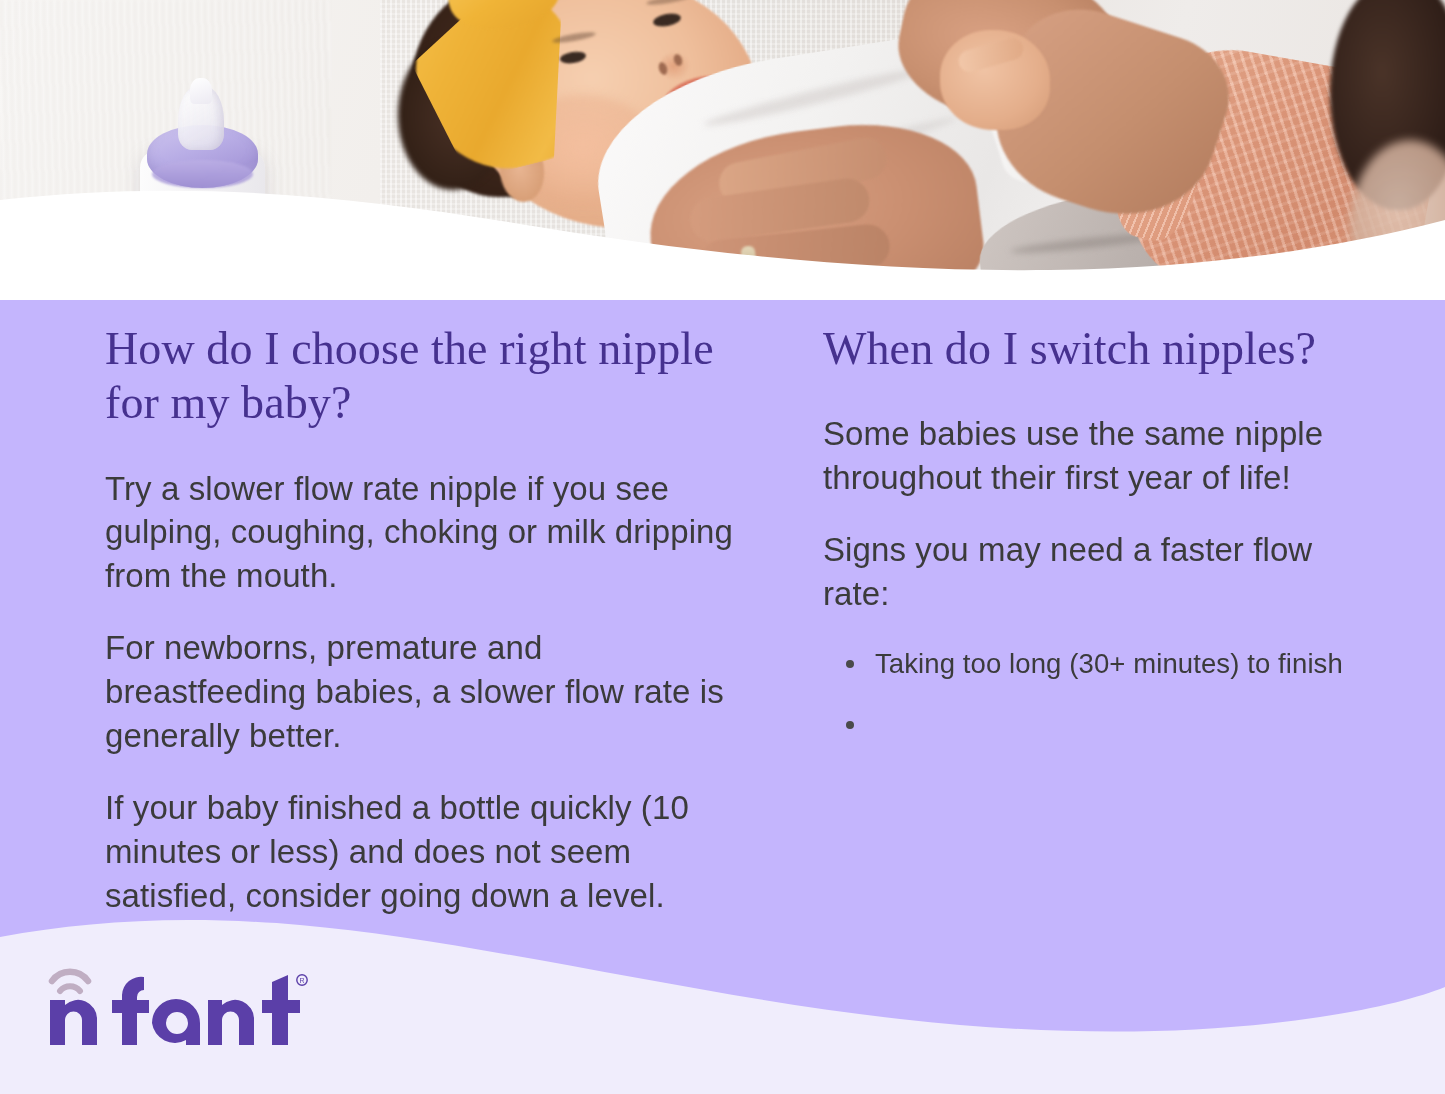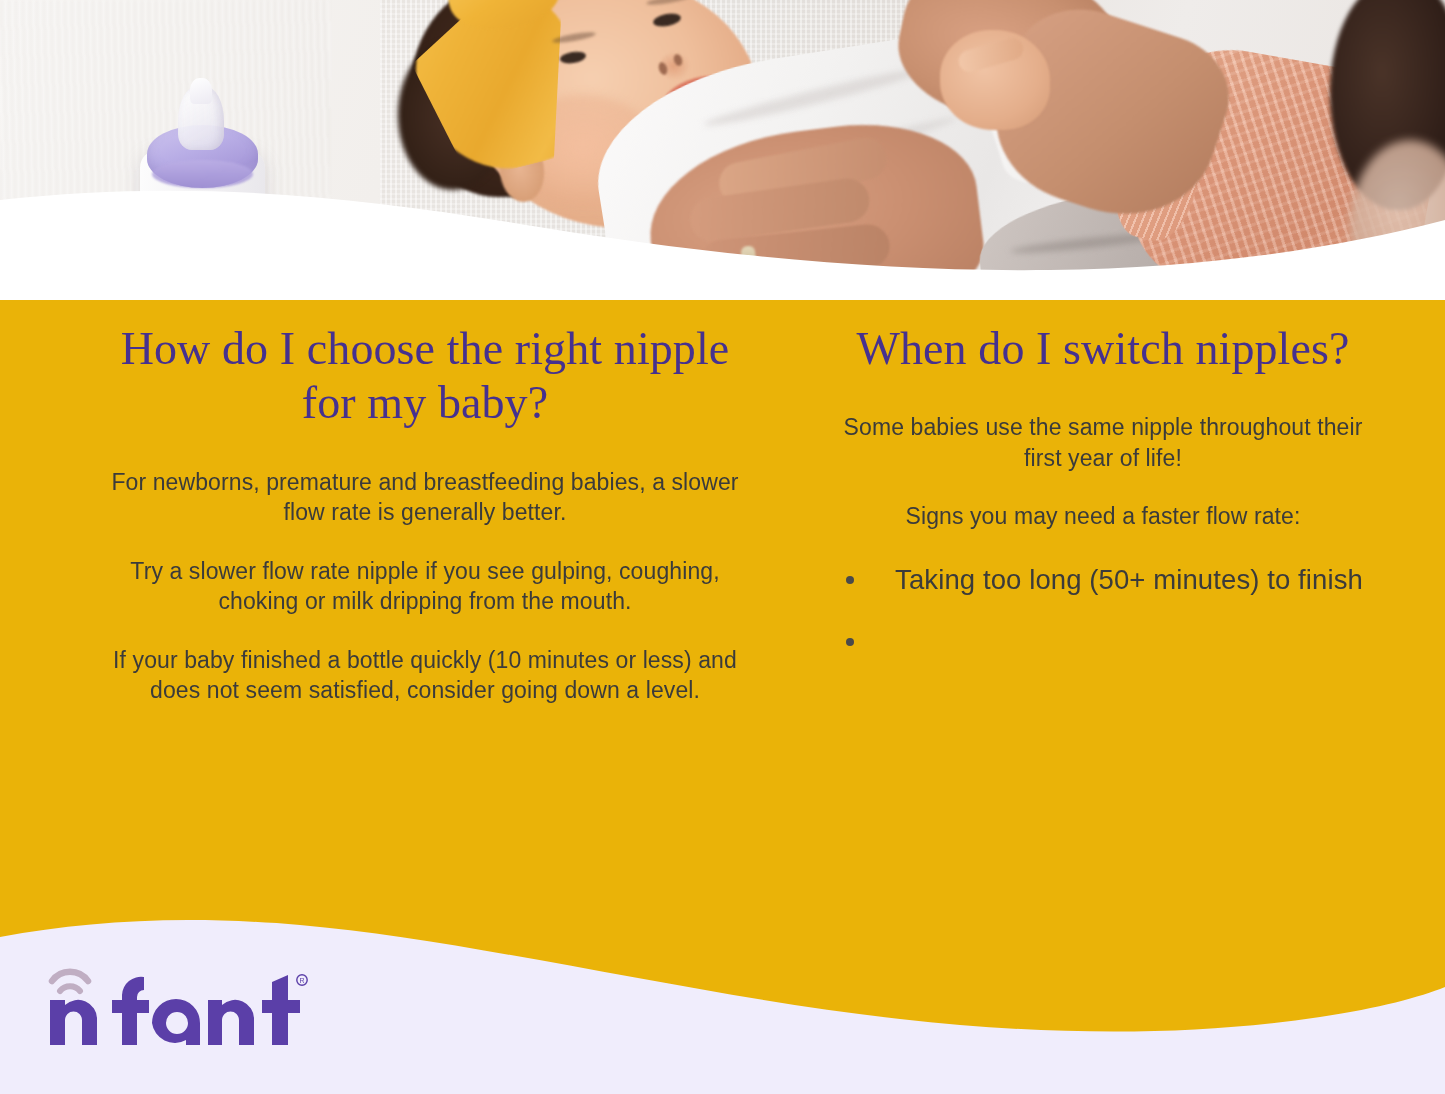--- a/index.html
+++ b/index.html
@@ -3,21 +3,21 @@
 <meta charset="utf-8">
 <style>
   html,body{margin:0;padding:0;}
   body{
     width:1445px;height:1094px;
     background:#ffffff;
     font-family:"Liberation Sans",sans-serif;
     overflow:hidden;
     position:relative;
   }
-  .page{position:relative;width:1445px;height:1094px;overflow:hidden;background:#eab308;text-align:center;}
+  .page{position:relative;width:1445px;height:1094px;overflow:hidden;background:#c4b5fd;}
 
   
   .hero{position:absolute;left:0;top:0;width:1445px;height:300px;overflow:hidden;}
   .hero-photo{position:absolute;inset:0;background:#efeae6;}
 
   
   .blanket{position:absolute;inset:0;
     background:
       linear-gradient(105deg,#f7f5f3 0%,#f2efec 28%,#eceae7 48%,#e8e4e0 62%,#efeceA 78%,#e9e4e0 100%);
   }
@@ -167,21 +167,21 @@
   h2.q{
     font-family:"Liberation Serif",serif;
     font-weight:400;
     font-size:46px;
     line-height:1.18;
     color:#46318f;
     margin:0 0 36px 0;
     letter-spacing:.1px;
   }
   p.body{
-    font-size:23px;
+    font-size:33px;
     line-height:1.33;
     color:#3b3b3b;
     margin:0 0 28px 0;
     letter-spacing:.1px;
   }
   p.body:last-child{margin-bottom:12px;}
   ul.signs{margin:30px 0 0 0;padding:0;list-style:none;}
   ul.signs li{
     position:relative;
     font-size:27.5px;
@@ -267,33 +267,33 @@
 
     <svg class="hero-wave" viewBox="0 0 1445 130" preserveAspectRatio="none">
       <path d="M0,28 C180,8 340,22 520,52 C700,82 880,100 1050,98 C1200,96 1330,78 1445,48 L1445,130 L0,130 Z" fill="#ffffff"></path>
     </svg>
   </div>
 
   <div class="content">
 
     <div class="col-left">
       <h2 class="q">How do I choose the right nipple for my baby?</h2>
+      <p class="body">Try a slower flow rate nipple if you see gulping, coughing, choking or milk dripping from the mouth.</p>
       <p class="body">For newborns, premature and breastfeeding babies, a slower flow rate is generally better.</p>
-      <p class="body">Try a slower flow rate nipple if you see gulping, coughing, choking or milk dripping from the mouth.</p>
       <p class="body">If your baby finished a bottle quickly (10 minutes or less) and does not seem satisfied, consider going down a level.</p>
     </div>
 
     <div class="col-right">
       <h2 class="q">When do I switch nipples?</h2>
       <p class="body">Some babies use the same nipple throughout their first year of life!</p>
       <p class="body">Signs you may need a faster flow rate:</p>
       <ul class="signs">
         <li>
           <span class="dot"></span>
-          <span>Taking too long (50+ minutes) to finish</span>
+          <span>Taking too long (30+ minutes) to finish</span>
         </li>
         <li>
           <span class="dot"></span>
         </li>
       </ul>
     </div>
   </div>
 
   <div class="footer">
     <svg class="footer-wave" viewBox="0 0 1445 205" preserveAspectRatio="none">

